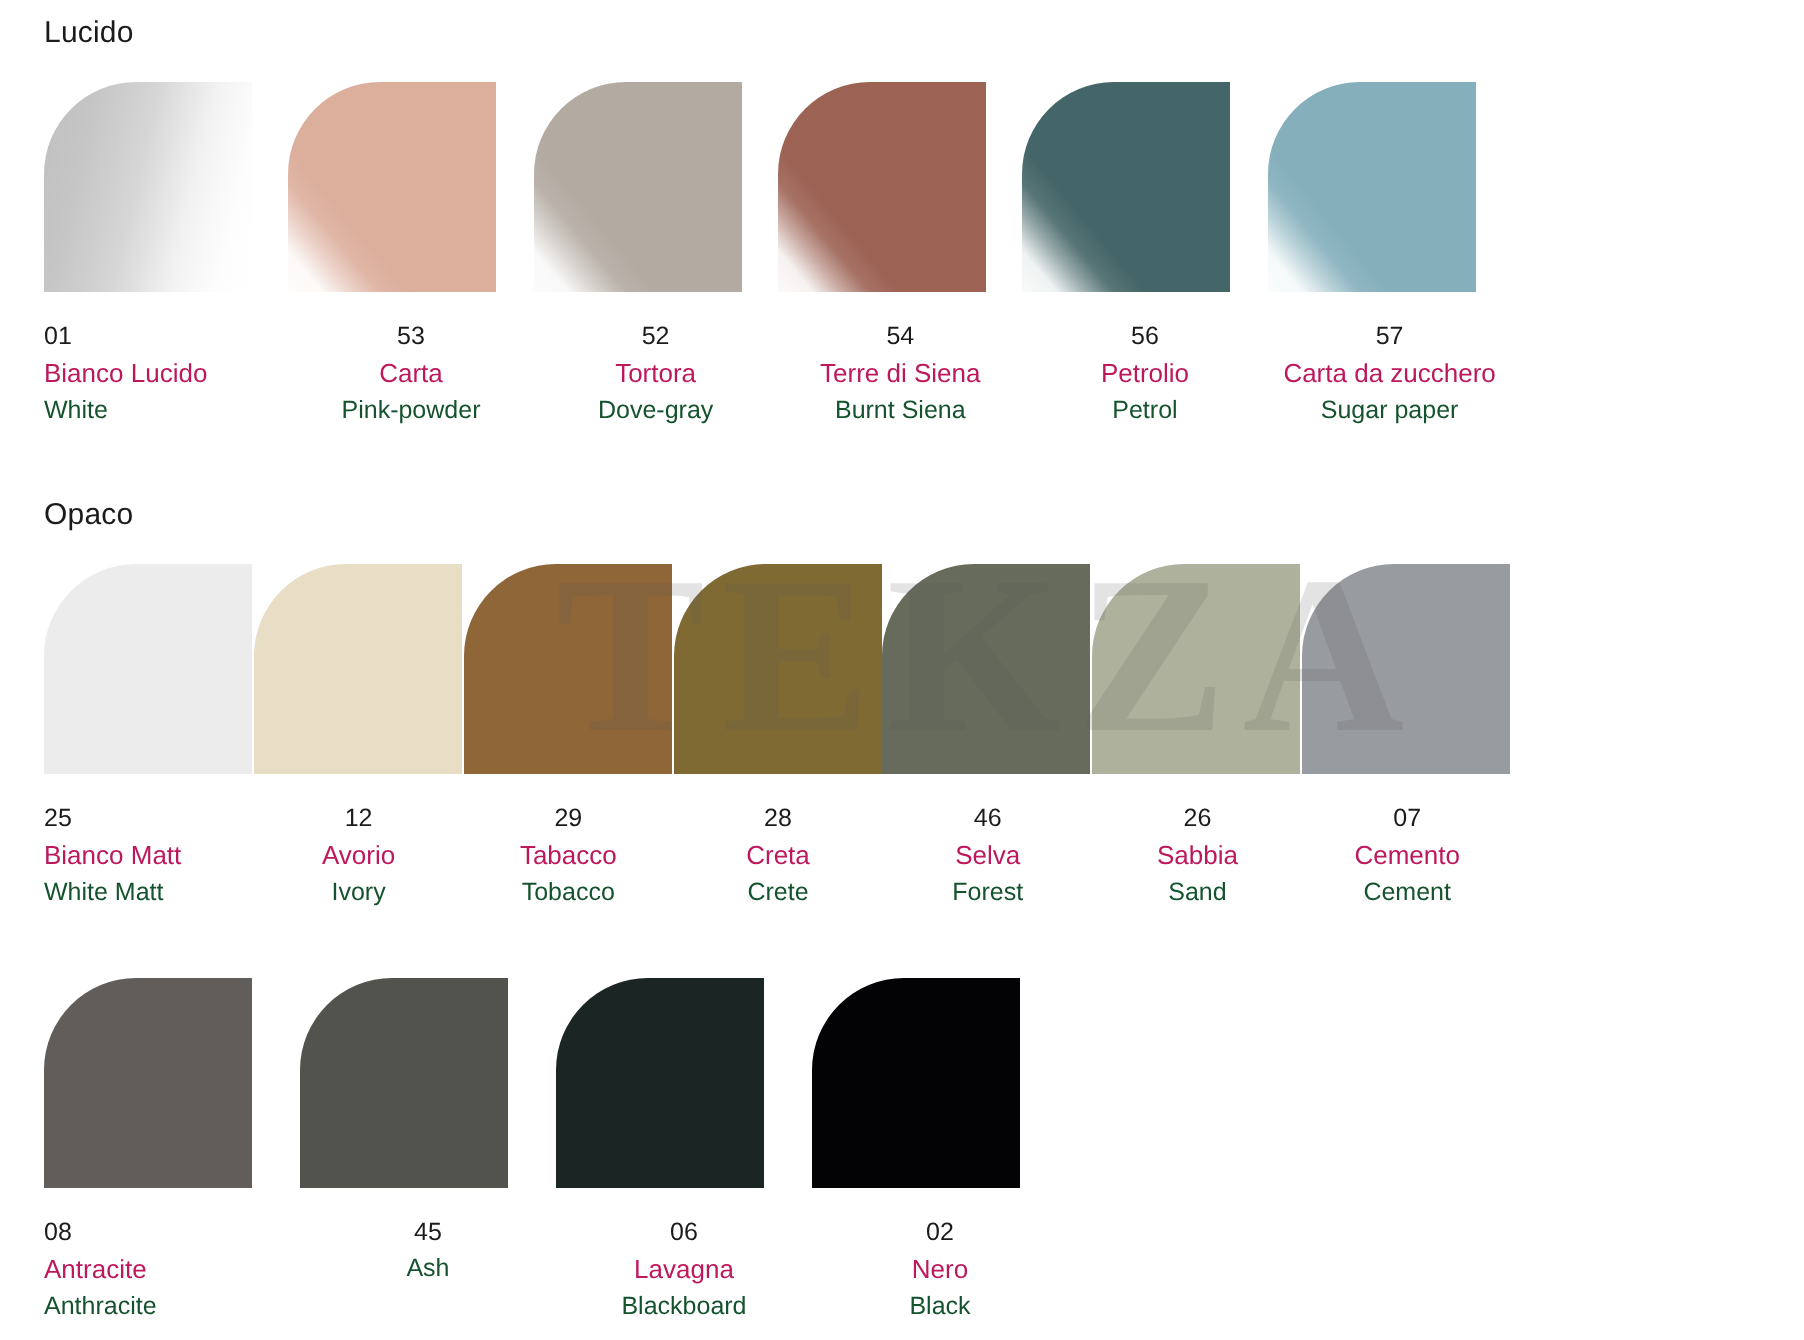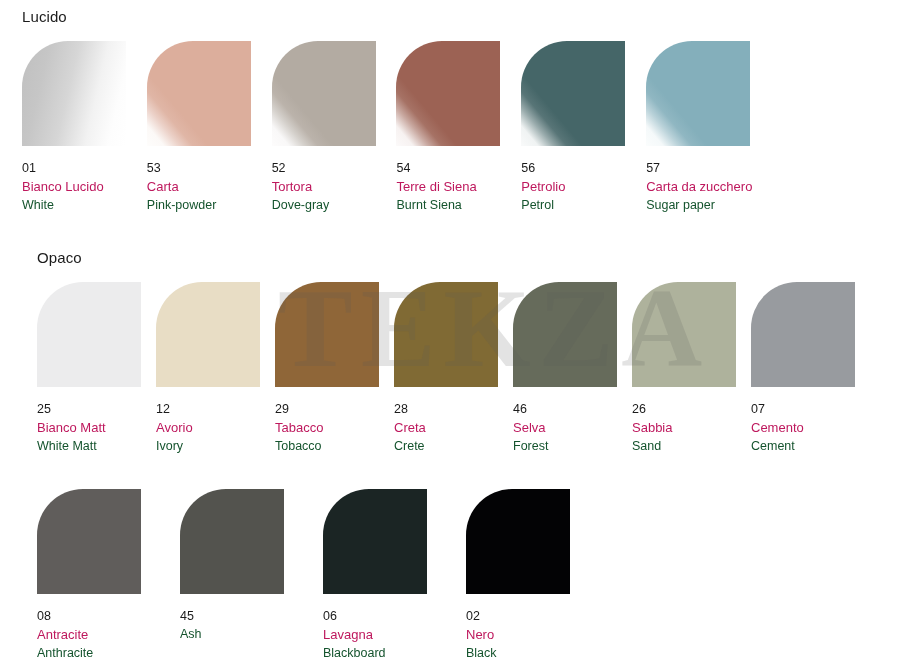--- a/index.html
+++ b/index.html
@@ -33,24 +33,24 @@
     font-size: 15px;
     color: #1b1b1b;
     font-weight: 400;
     margin: 0 0 0 22px;
     letter-spacing: 0.1px;
   }
 
   .row {
     display: flex;
     margin-left: 22px;
-    gap: 15px;
+    gap: 0px;
   }
   .cell { width: 128px; margin-right: 0; }
-  .cell + .cell { margin-left: 0; }
+  .cell + .cell { margin-left: 0; text-align: center; }
 
   .swatch {
     width: 104px;
     height: 105px;
     border-top-left-radius: 46px;
     position: relative;
     overflow: hidden;
   }
 
   .labels { margin-top: 14px; }
@@ -127,21 +127,21 @@
           <div class="swatch" style="background: linear-gradient(50deg, rgb(251, 253, 253) 0%, rgb(245, 249, 250) 9%, rgb(187, 211, 218) 17%, rgb(144, 183, 194) 24%, rgb(132, 175, 187) 32%, rgb(132, 175, 187) 100%);"></div>
           <div class="labels">
             <div class="code">57</div>
             <div class="name-it">Carta da zucchero</div>
             <div class="name-en">Sugar paper</div>
           </div>
         </div>
       </div>
   </div>
 
-  <div class="section" id="section-1" style="top:249px;margin-left:15px;">
+  <div class="section" id="section-1" style="top:249px;">
     <div class="section-title">Opaco</div>
     <div class="row" id="row-1-0" style="margin-top:16px;">
         <div class="cell">
           <div class="swatch" style="background: rgb(236, 236, 237);"></div>
           <div class="labels">
             <div class="code">25</div>
             <div class="name-it">Bianco Matt</div>
             <div class="name-en">White Matt</div>
           </div>
         </div>

